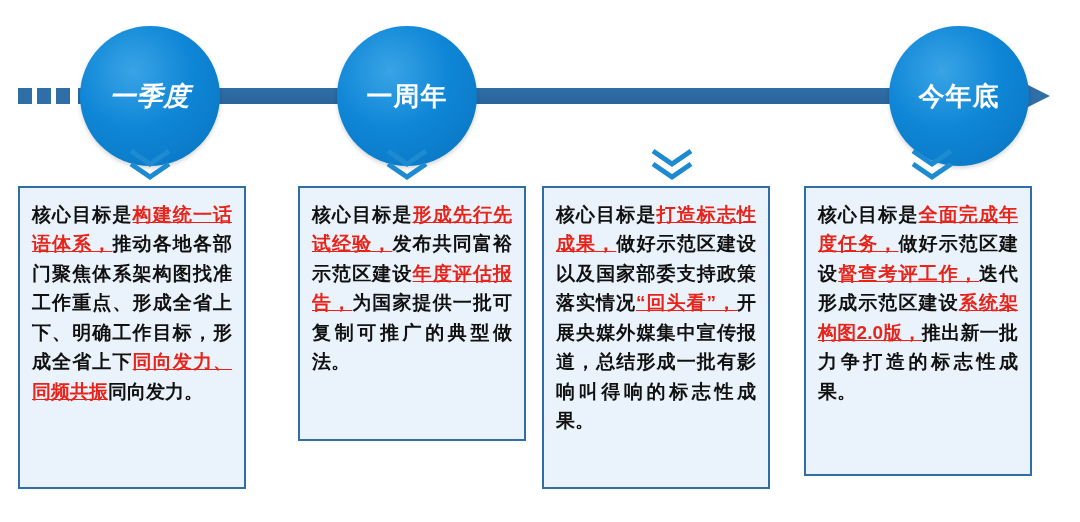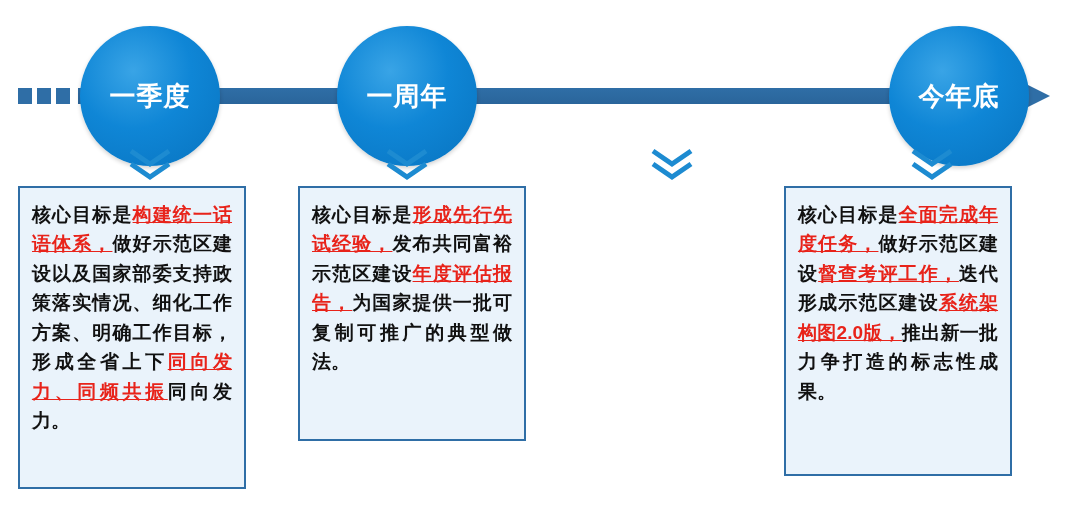--- a/index.html
+++ b/index.html
@@ -74,21 +74,21 @@
     justify-content: center;
     top: 26px;
   }
   .node span {
     color: #ffffff;
     font-size: 26px;
     font-weight: bold;
     letter-spacing: 1px;
     line-height: 1.1;
   }
-  .n1 { left: 80px; }
+  .n1 { left: 80px; font-style: italic; }
   .n2 { left: 337px; justify-content: center; }
   .n3 { left: 602px; }
   .n4 { left: 889px; align-items: center; }
 
   
   .chev {
     position: absolute;
     top: 148px;
     width: 46px;
     height: 36px;
@@ -119,21 +119,21 @@
     text-justify: inter-ideograph;
   }
   .hl {
     color: #e8231a;
     text-decoration: underline;
     text-decoration-color: #e8231a;
   }
   .card1 { left: 18px; height: 303px; }
   .card2 { left: 274px; height: 255px; margin-left: 24px; }
   .card3 { left: 542px; height: 303px; }
-  .card4 { left: 784px; height: 290px; }
+  .card4 { left: 804px; height: 290px; }
 </style>
 </head>
 <body>
 
 <div class="canvas">
 
   <div class="timeline">
     <div class="tl-dash d1"></div>
     <div class="tl-dash d2"></div>
     <div class="tl-dash d3"></div>
@@ -172,22 +172,25 @@
     </svg>
   </div>
   <div class="chev c4">
     <svg width="46" height="36" viewBox="0 0 46 36">
       <polyline points="4,3 23,16 42,3" fill="none" stroke="#1d8bd1" stroke-width="5"></polyline>
       <polyline points="4,16 23,29 42,16" fill="none" stroke="#1d8bd1" stroke-width="5"></polyline>
     </svg>
   </div>
 
   <div class="card card1">
-    <p><span>核心目标是</span><span class="hl">构建统一话语体系，</span><span>做好示范区建设以及国家部委支持政策落实情况、细化工作方案、明确工作目标，形成全省上下</span><span class="hl">同向发力、同频共振</span><span>同向发力。</span></p>
+    <p><span>核心目标是</span><span class="hl">构建统一话语体系，</span><span>推动各地各部门聚焦体系架构图找准工作重点、形成全省上下、明确工作目标，形成全省上下</span><span class="hl">同向发力、同频共振</span><span>同向发力。</span></p>
   </div>
   <div class="card card2">
     <p><span>核心目标是</span><span class="hl">形成先行先试经验，</span><span>发布共同富裕示范区建设</span><span class="hl">年度评估报告，</span><span>为国家提供一批可复制可推广的典型做法。</span></p>
+  </div>
+  <div class="card card3">
+    <p><span>核心目标是</span><span class="hl">打造标志性成果，</span><span>做好示范区建设以及国家部委支持政策落实情况</span><span class="hl">“回头看”，</span><span>开展央媒外媒集中宣传报道，总结形成一批有影响叫得响的标志性成果。</span></p>
   </div>
   <div class="card card4">
     <p><span>核心目标是</span><span class="hl">全面完成年度任务，</span><span>做好示范区建设</span><span class="hl">督查考评工作，</span><span>迭代形成示范区建设</span><span class="hl">系统架构图2.0版，</span><span>推出新一批力争打造的标志性成果。</span></p>
   </div>
 
 </div>
 
 </body></html>

